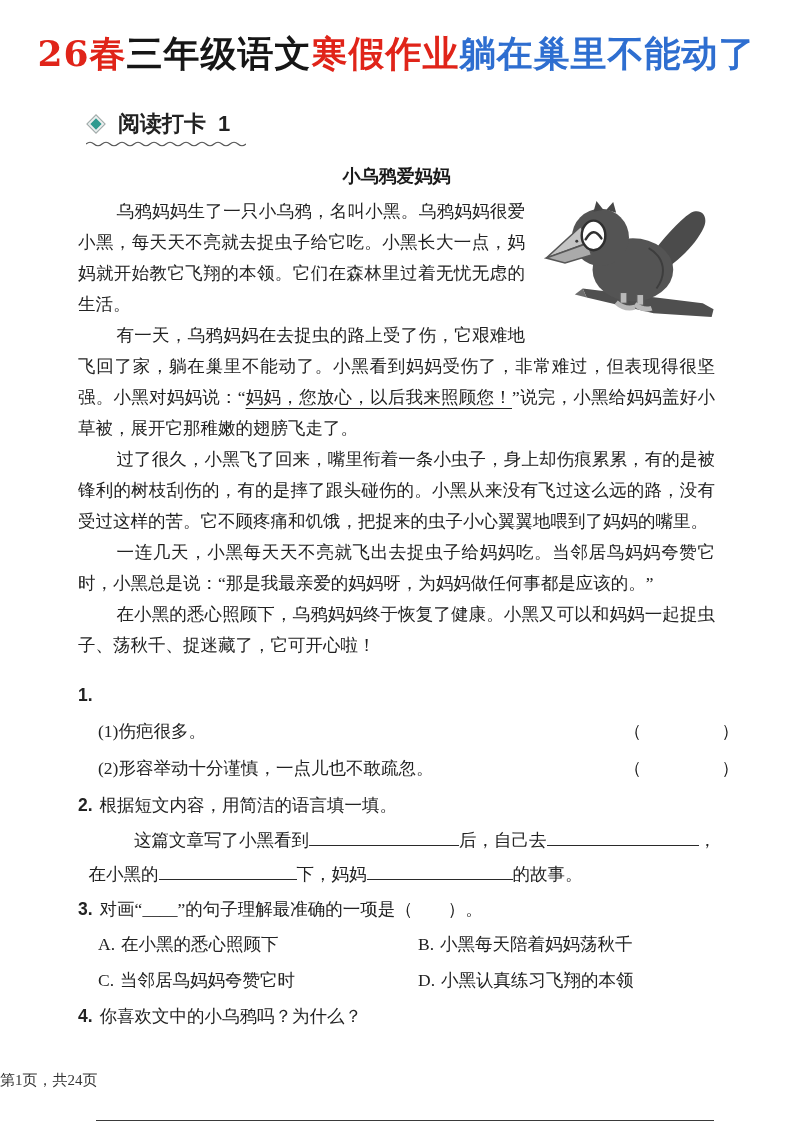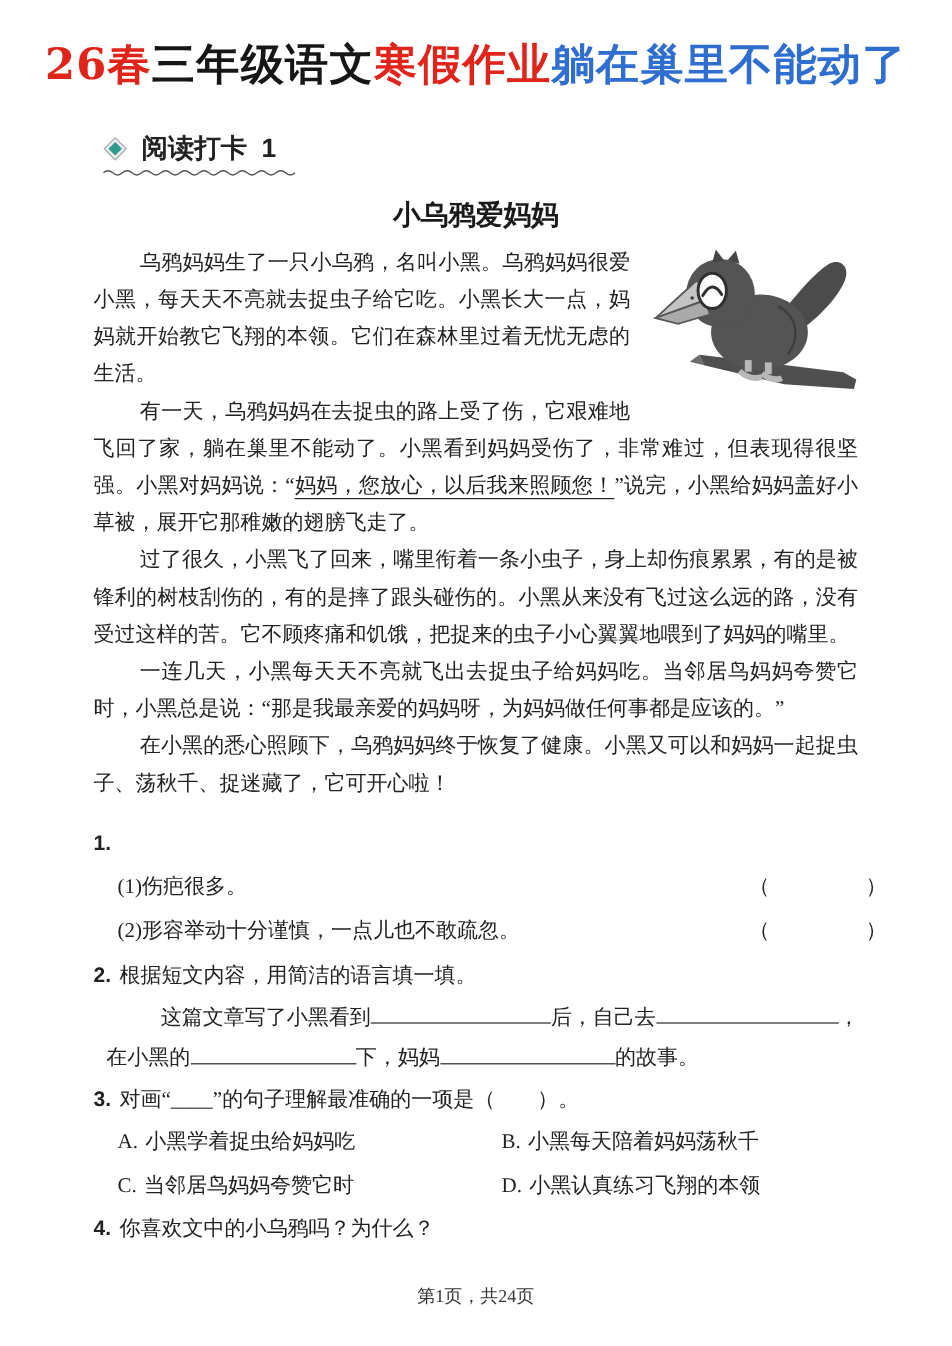--- a/index.html
+++ b/index.html
@@ -53,21 +53,21 @@
     color: #222;
   }
   .section-num { margin-left: 12px; }
   .wavy-svg { position: absolute; left: 0; bottom: 0; }
 
   
   .passage-title {
     text-align: center;
     font-family: Liberation Mono, monospace;
     font-weight: bold;
-    font-size: 23px;
+    font-size: 18px;
     margin-top: 16px;
     color: #1a1a1a;
   }
   .text-block {
     margin: 8px 78px 12px 78px;
     font-size: 17.5px;
     line-height: 31px;
     text-align: justify;
     color: #222;
   }
@@ -131,21 +131,21 @@
     width: 618px;
     border-bottom: 1.2px solid #3a3a3a;
     height: 47px;
   }
 
   
   .footer {
     position: absolute;
     left: 0; right: 0;
     bottom: 32px;
-    text-align: center;
+    text-align: left;
     font-size: 15px;
     color: #333;
   }
 </style>
 </head>
 <body>
 
 <div class="page">
 
   <h1 class="main-title"><span class="t-red">26春</span><span class="t-black">三年级语文</span><span class="t-red">寒假作业</span><span class="t-blue">躺在巢里不能动了</span></h1>
@@ -220,21 +220,21 @@
     <div class="fill-line1"><span>这篇文章写了小黑看到</span><span class="blank" style="width:150px"></span><span>后，自己去</span><span class="blank" style="width:152px"></span><span>，</span></div>
     <div class="fill-line2"><span>在小黑的</span><span class="blank" style="width:138px"></span><span>下，妈妈</span><span class="blank" style="width:146px"></span><span>的故事。</span></div>
 
     <div class="q-row">
       <span class="q-num">3.</span>
       <span>对画“____”的句子理解最准确的一项是（　　）。</span>
     </div>
     <div class="options-grid">
       <div class="option">
           <span class="opt-label">A.</span>
-          <span>小黑学着捉虫给妈妈吃</span>
+          <span>在小黑的悉心照顾下</span>
         </div>
       <div class="option">
           <span class="opt-label">B.</span>
           <span>小黑每天陪着妈妈荡秋千</span>
         </div>
       <div class="option">
           <span class="opt-label">C.</span>
           <span>当邻居鸟妈妈夸赞它时</span>
         </div>
       <div class="option">

